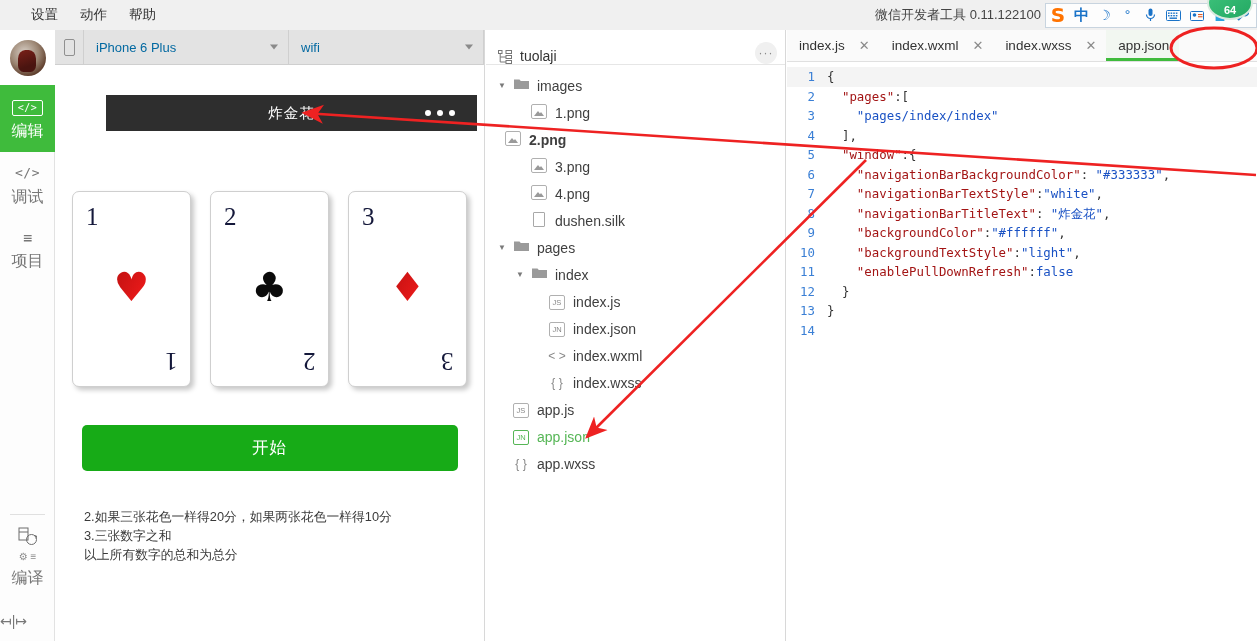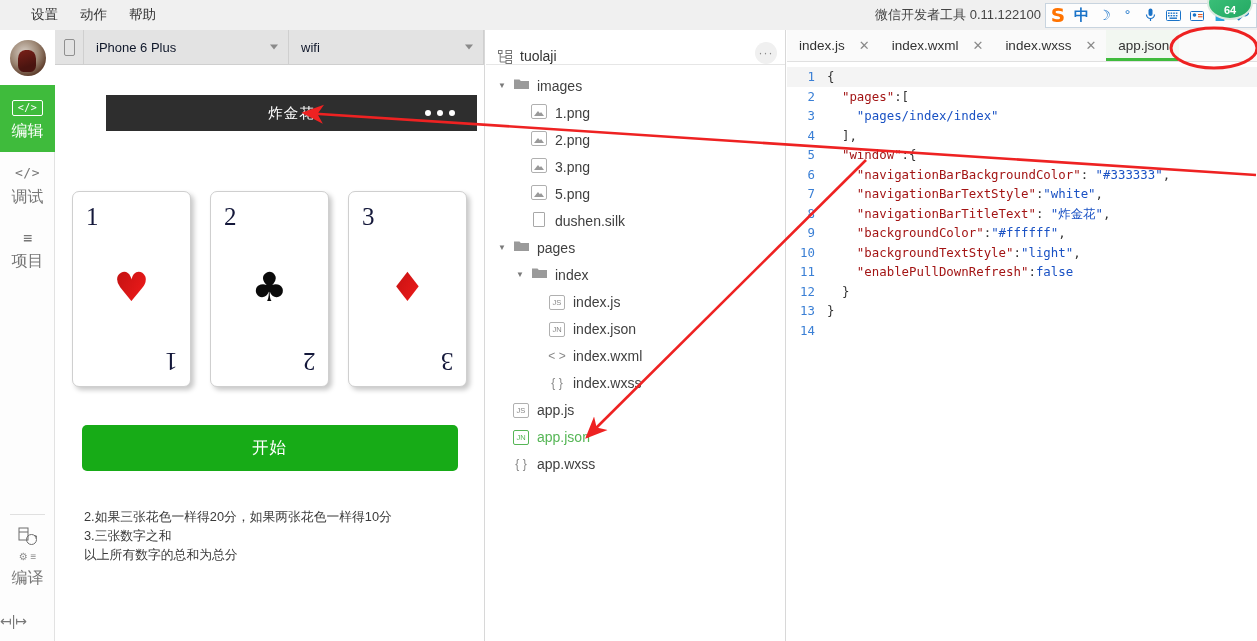--- a/index.html
+++ b/index.html
@@ -118,21 +118,21 @@
   .tb-phone-ico {
     width: 29px; display: flex; align-items: center; justify-content: center;
     border-right: 1px solid #cfcfcf; color: #8a8a8a; font-size: 15px;
   }
   .tb-phone-ico .pr {
     display: block; width: 11px; height: 17px;
     border: 1.4px solid #909090; border-radius: 2px;
   }
   .tb-select {
     position: relative; display: flex; align-items: center;
-    font-size: 13px; color: #0f172a; padding: 0 26px 0 12px;
+    font-size: 13px; color: #0369a1; padding: 0 26px 0 12px;
     border-right: 1px solid #cfcfcf; cursor: default;
   }
   .tb-select.device { width: 205px; }
   .tb-select.net { flex: 1; }
   .tb-caret {
     position: absolute; right: 10px; top: 50%; transform: translateY(-50%);
     width: 0; height: 0;
     border-left: 4.5px solid transparent; border-right: 4.5px solid transparent;
     border-top: 5px solid #8a8a8a;
   }
@@ -478,34 +478,34 @@
           <span class="tico folder"><svg width="15" height="12" viewBox="0 0 15 12">
               <path d="M0 1.5h5.5l1.3 1.6H15V11H0z" fill="#9a9a9a"></path>
             </svg></span>
           <span class="tlabel">images</span>
         </div>
         <div class="tnode" style="padding-left: 26px;">
           <span class="tw"></span>
           <span class="tico"><span class="img-ico"></span></span>
           <span class="tlabel">1.png</span>
         </div>
-        <div class="tnode" style="padding-left: 26px;">
+        <div class="tnode" style=" font-weight: bold;">
           <span class="tw"></span>
           <span class="tico"><span class="img-ico"></span></span>
           <span class="tlabel">2.png</span>
         </div>
         <div class="tnode" style="padding-left: 26px;">
           <span class="tw"></span>
           <span class="tico"><span class="img-ico"></span></span>
           <span class="tlabel">3.png</span>
         </div>
         <div class="tnode" style="padding-left: 26px;">
           <span class="tw"></span>
           <span class="tico"><span class="img-ico"></span></span>
-          <span class="tlabel">5.png</span>
+          <span class="tlabel">4.png</span>
         </div>
         <div class="tnode" style="padding-left: 26px;">
           <span class="tw"></span>
           <span class="tico"><span class="file-ico"></span></span>
           <span class="tlabel">dushen.silk</span>
         </div>
         <div class="tnode" style="padding-left: 8px;">
           <span class="tw">▼</span>
           <span class="tico folder"><svg width="15" height="12" viewBox="0 0 15 12">
               <path d="M0 1.5h5.5l1.3 1.6H15V11H0z" fill="#9a9a9a"></path>

